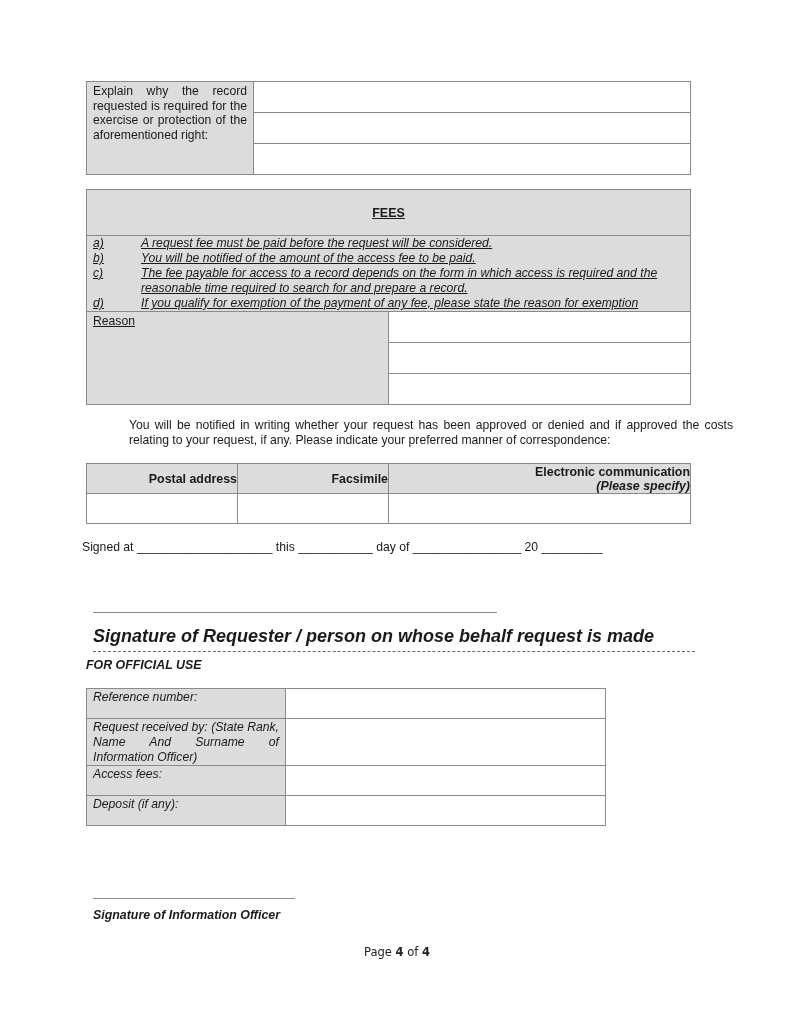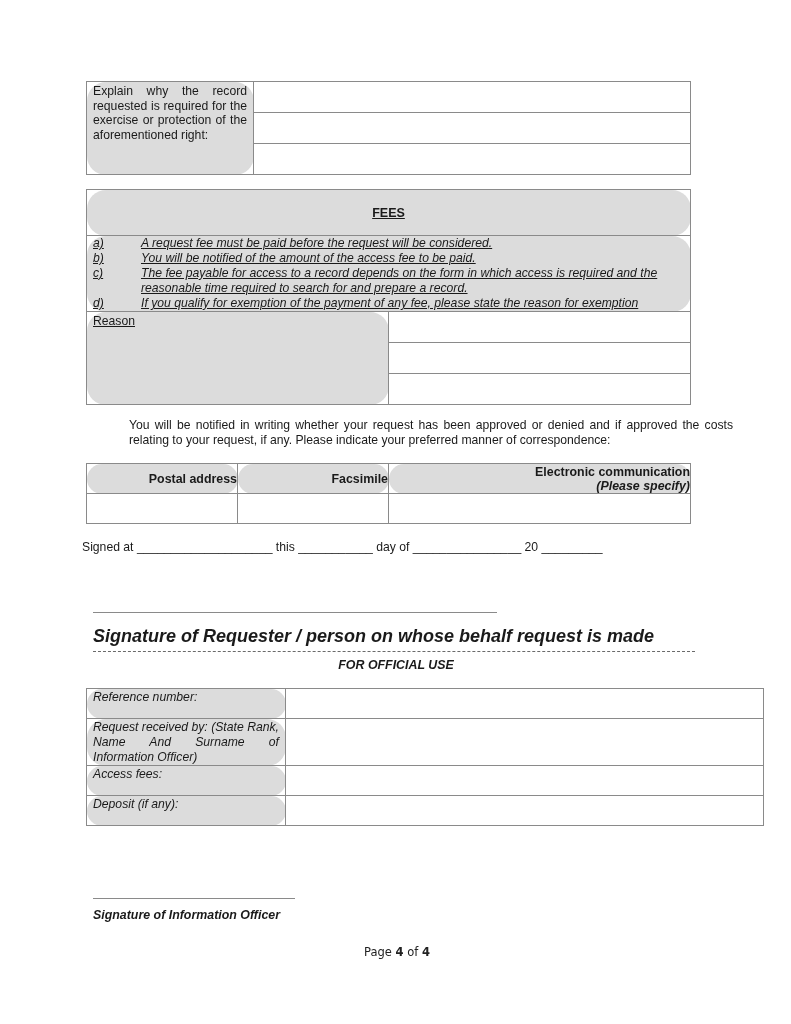--- a/index.html
+++ b/index.html
@@ -19,21 +19,21 @@
     .abs { position: absolute; }
     table {
       border-collapse: collapse;
       table-layout: fixed;
     }
     td {
       border: 1px solid #8a8a8a;
       padding: 0;
       vertical-align: top;
     }
-    .grey { background: #dcdcdc; border-radius: 19px; }
+    .grey { background: #dcdcdc; }
     .white { background: #ffffff; }
 
     
     #t-explain { left: 86px; top: 81px; width: 605px; }
     #t-explain td.label {
       width: 154px;
       padding: 2px 6px 0 6px;
       font-size: 12.2px;
       line-height: 14.6px;
       text-align: justify;
@@ -103,26 +103,25 @@
     #sig-req-label {
       left: 93px; top: 626px;
       font-size: 18px; font-weight: bold; font-style: italic;
     }
     #dashed-divider {
       left: 93px; top: 651px; width: 602px; height: 0;
       border-top: 1px dashed #6a6a6a;
     }
     #official-title {
       left: 86px; top: 658px; width: 620px;
-      text-align: center;
       font-size: 12.4px; font-weight: bold; font-style: italic;
     }
 
     
-    #t-official { left: 86px; top: 688px; width: 678px; padding-left: 30px; }
+    #t-official { left: 86px; top: 688px; width: 520px; padding-left: 30px; }
     #t-official td.label {
       width: 186px;
       padding: 1px 6px 0 6px;
       font-style: italic;
       font-size: 12.2px;
       line-height: 15px;
       text-align: justify;
       text-align-last: left;
     }
     #t-official td.val { }

